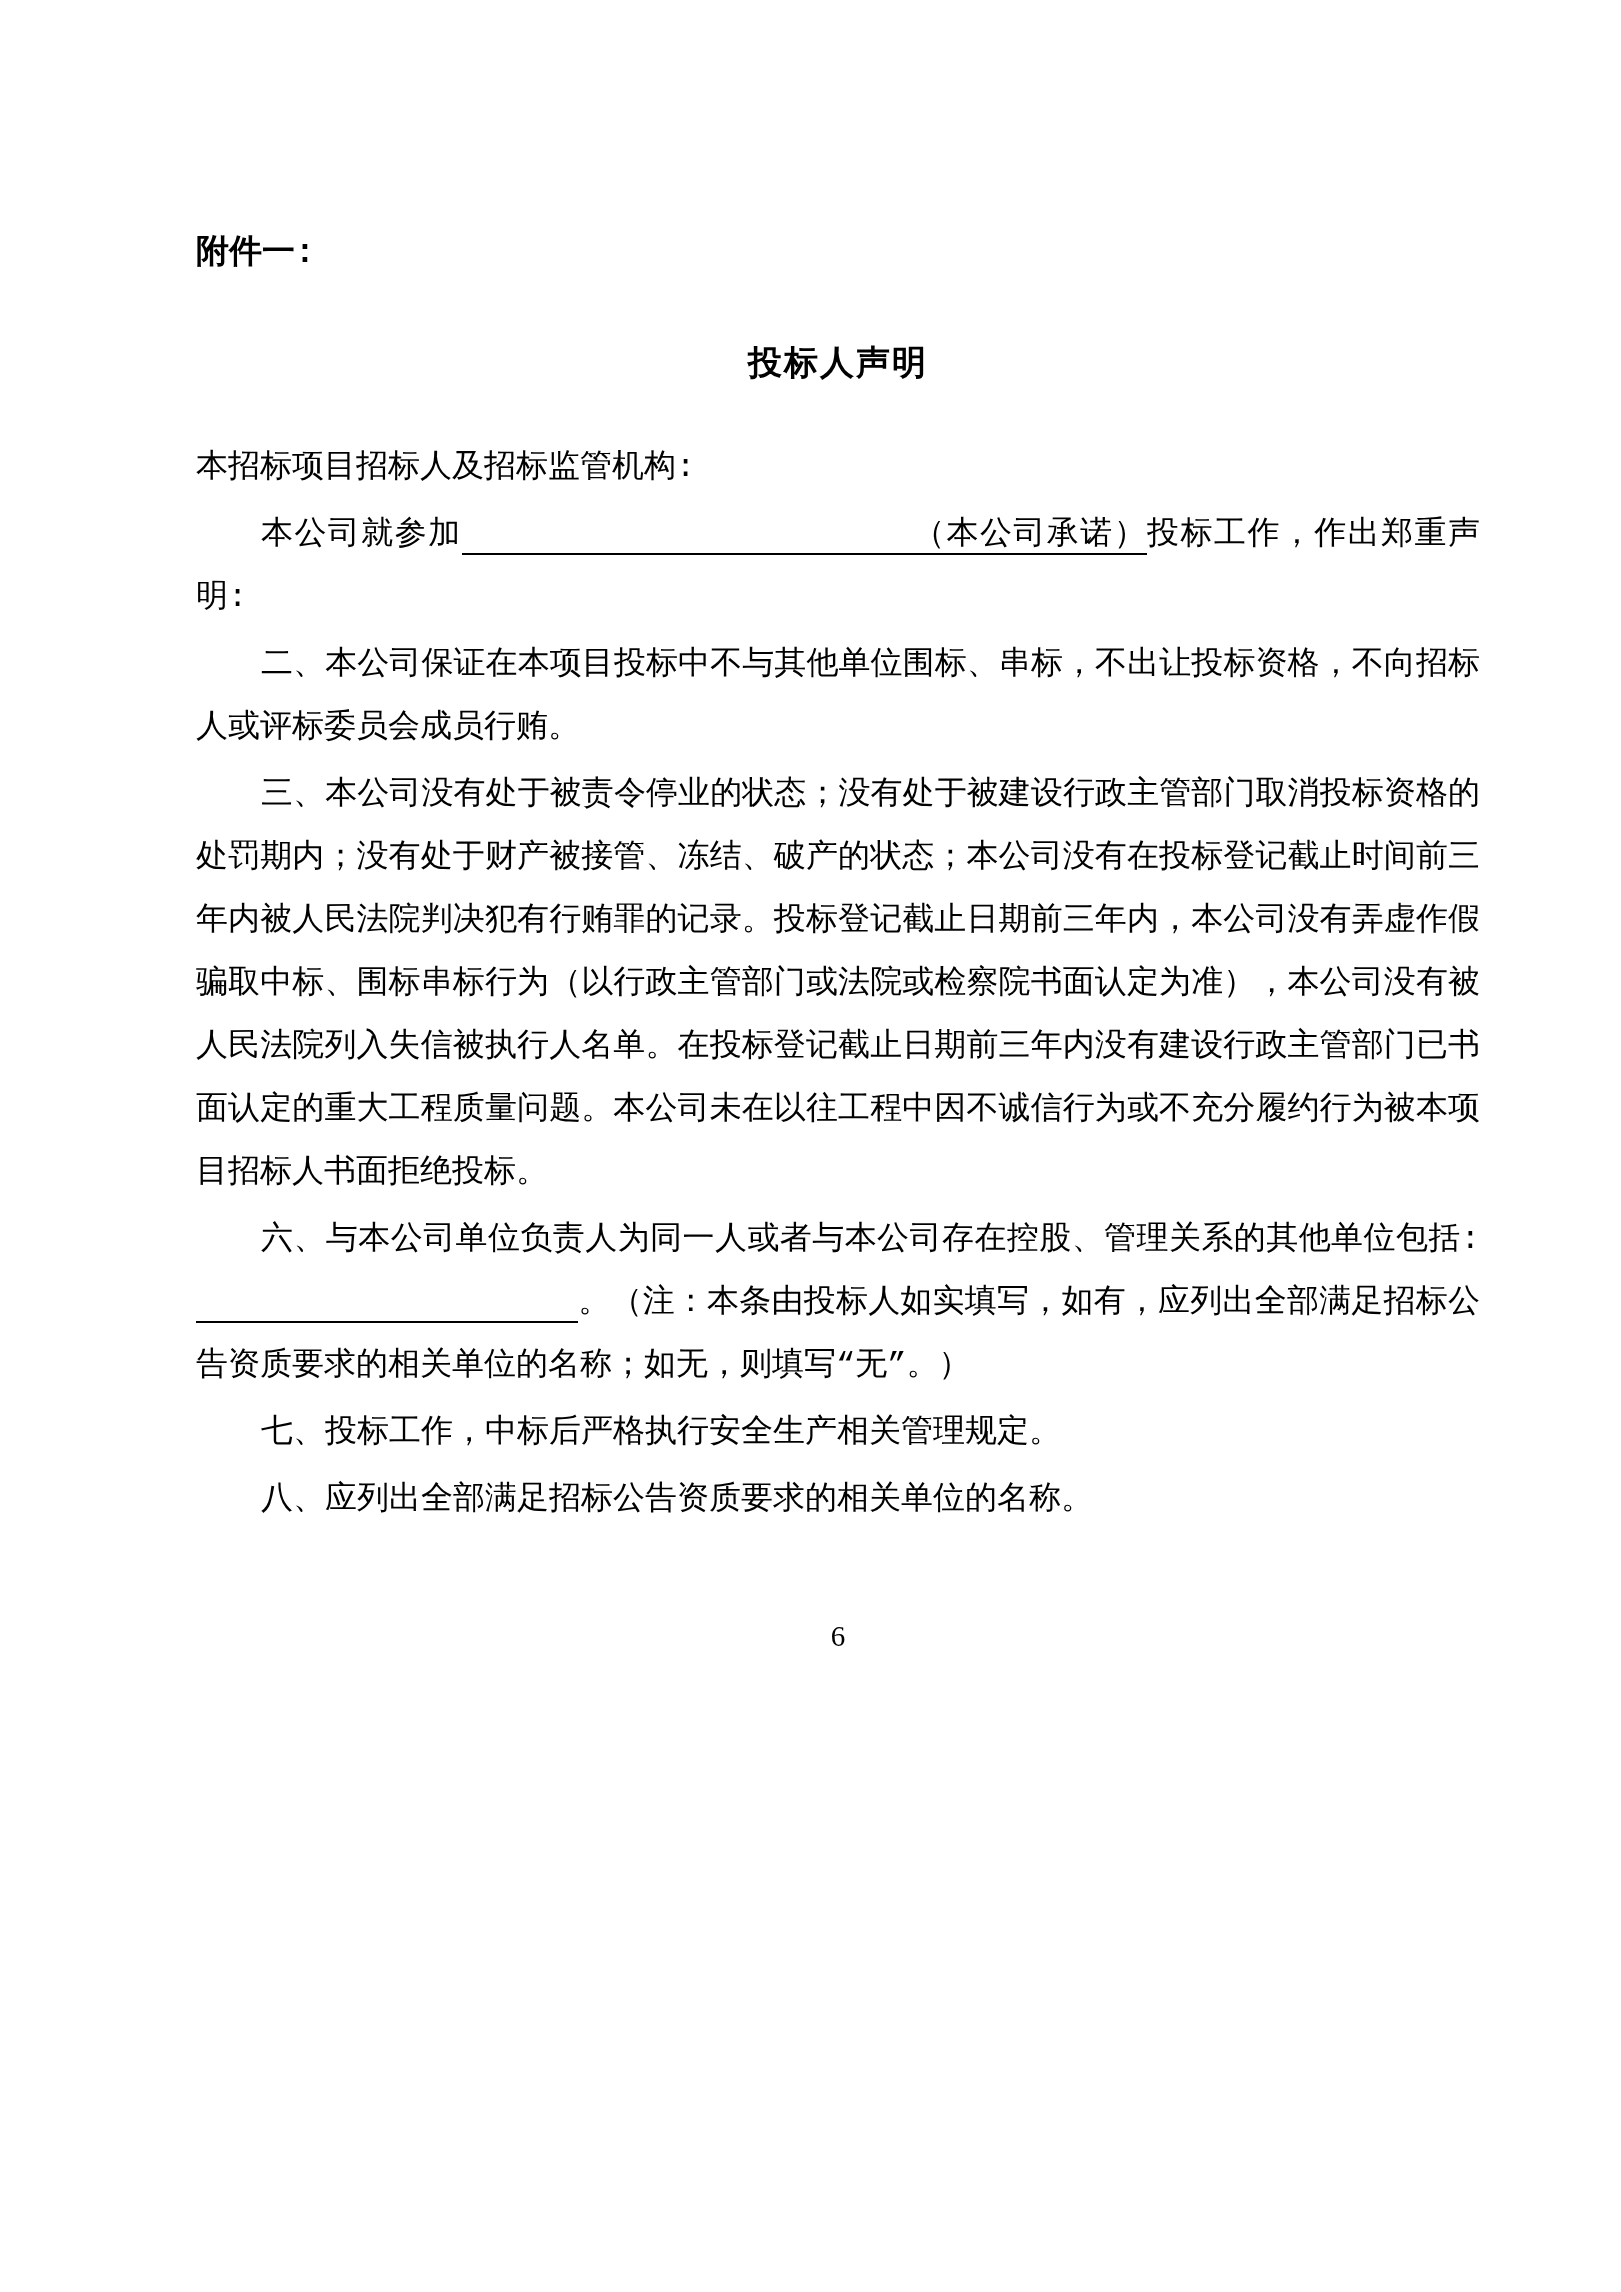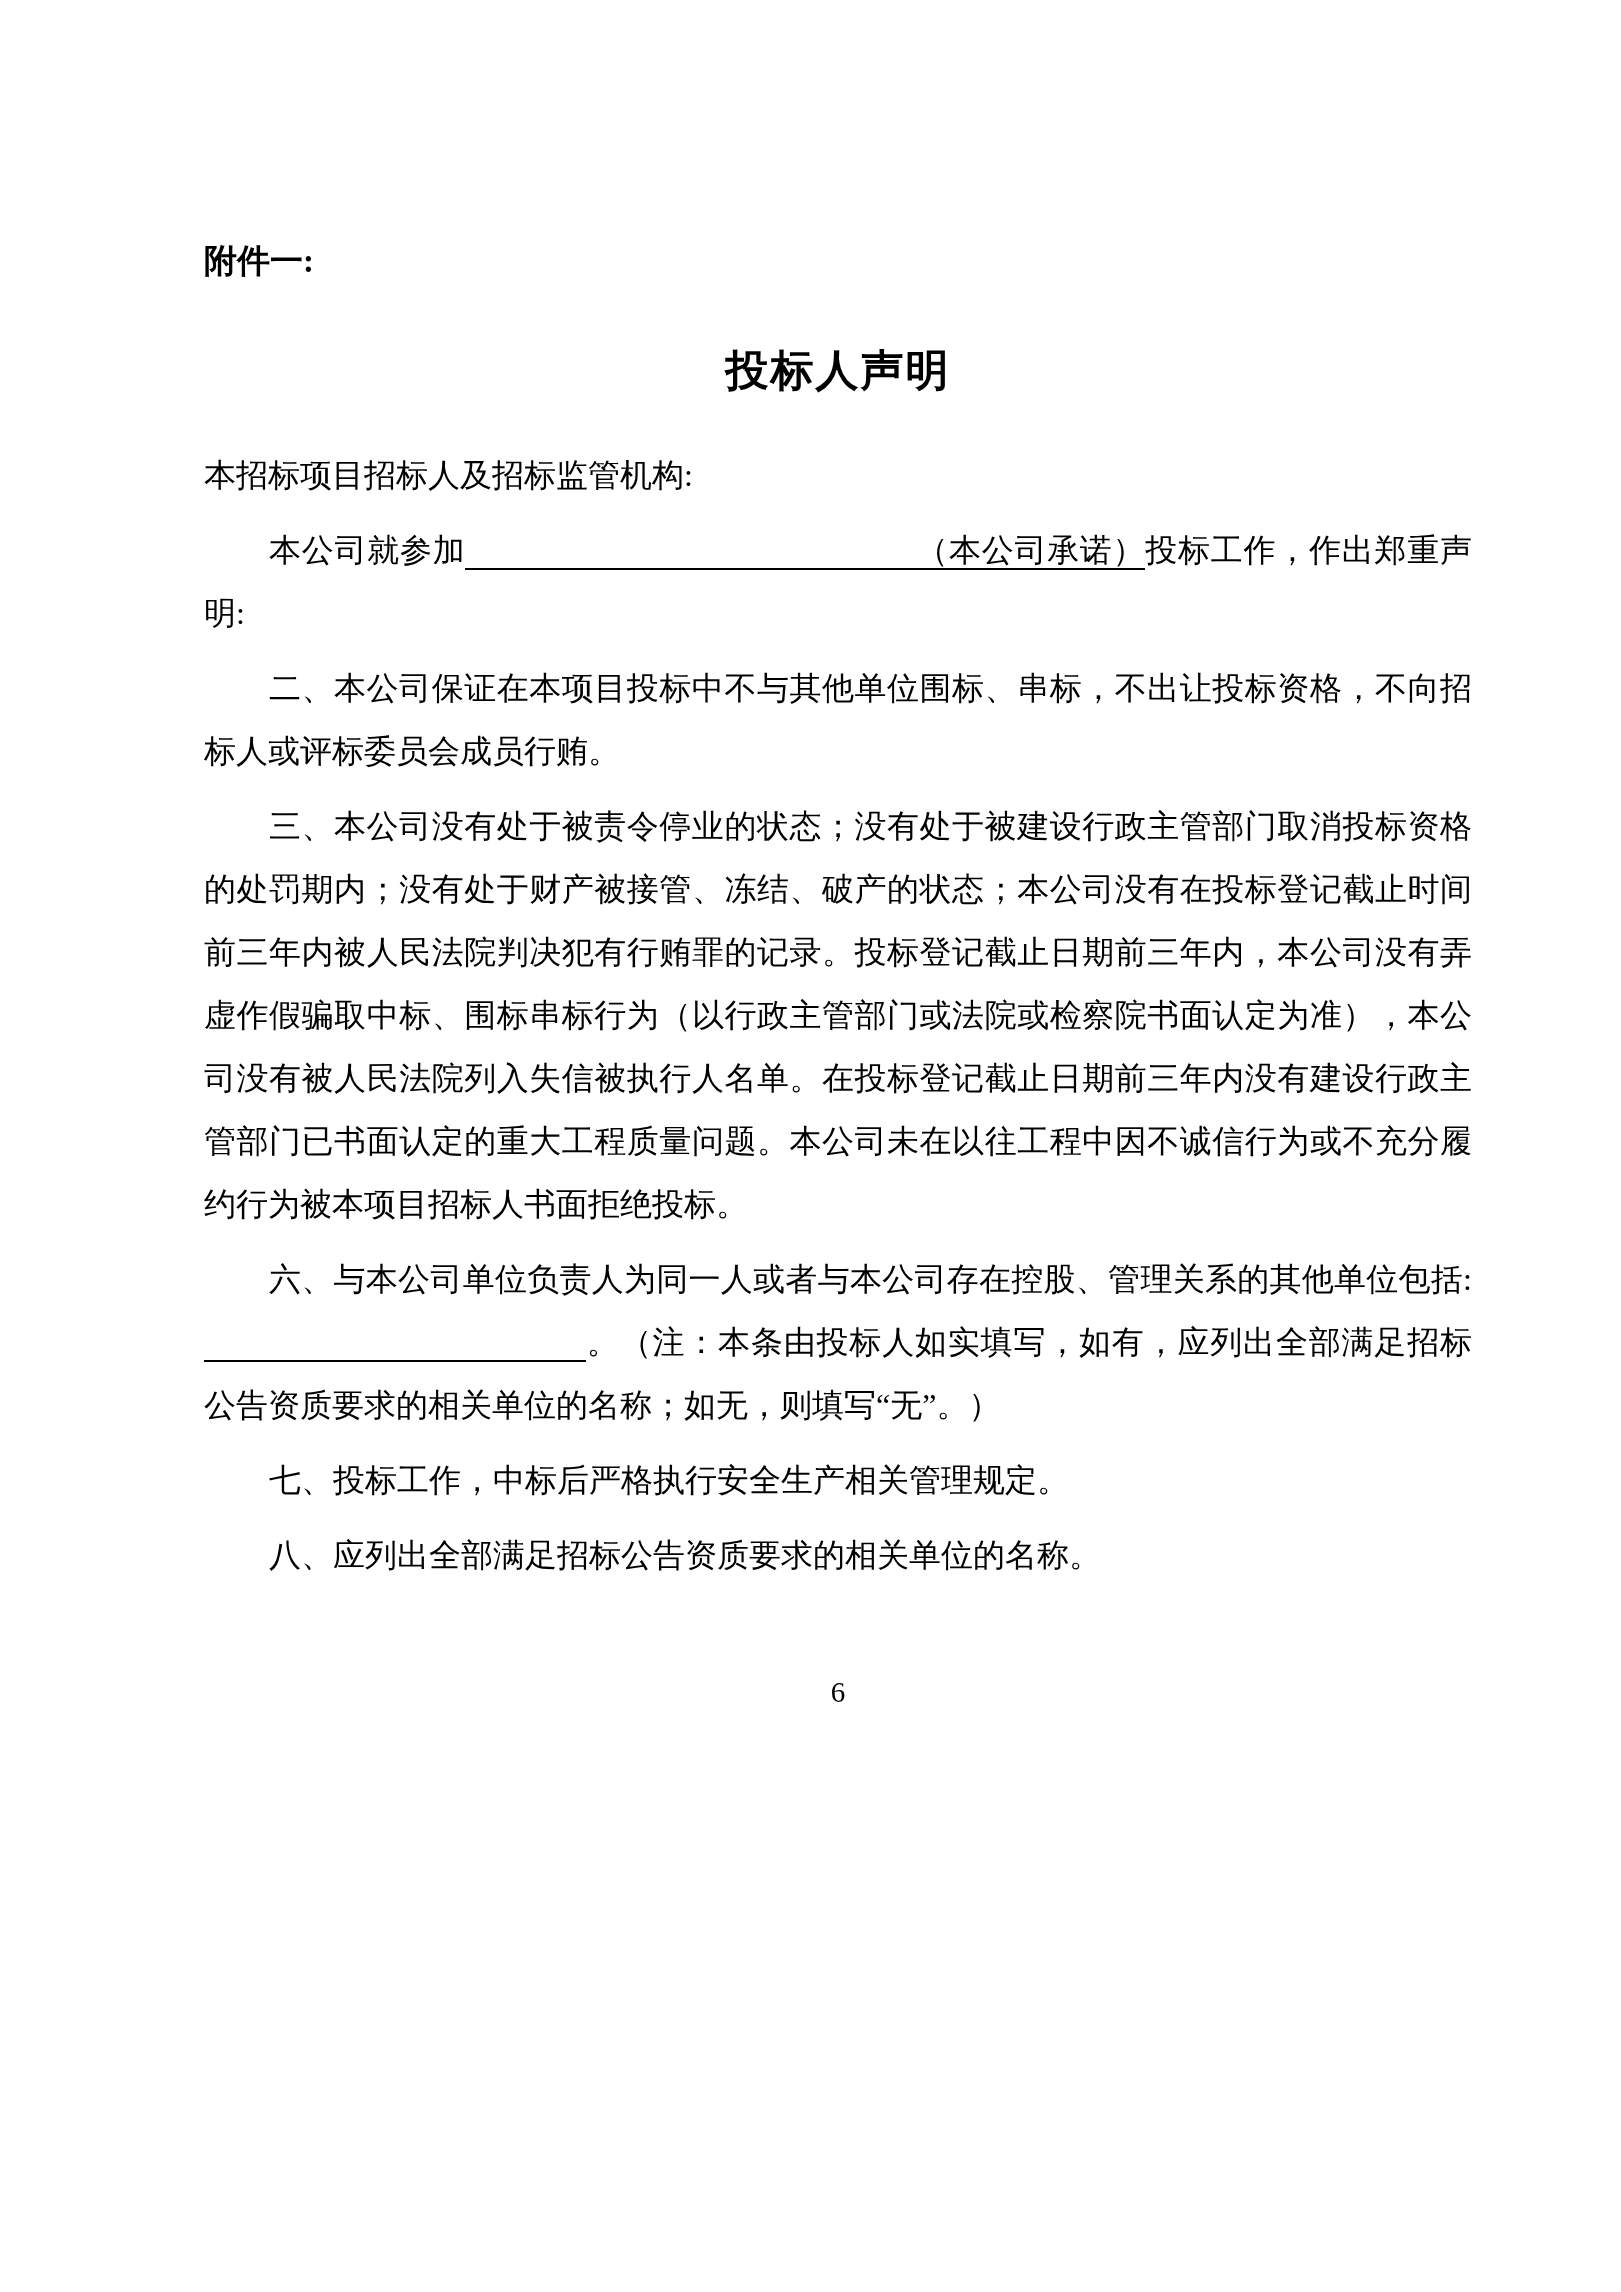--- a/index.html
+++ b/index.html
@@ -21,28 +21,29 @@
     overflow: hidden;
   }
   .attachment {
     margin: 0;
     font-size: 33px;
     font-weight: bold;
     line-height: 63px;
   }
   .doc-title {
     margin: 43px 0 39px 0;
-    font-size: 43px;
+    font-size: 34px;
     font-weight: bold;
     text-align: center;
     line-height: 69px;
     letter-spacing: 2px;
   }
   p.line {
-    margin: 12px;
+    margin: 4px;
+    font-family: Liberation Mono, monospace;
   }
   p.justified {
     text-align: justify;
     text-justify: inter-character;
   }
   p.indent {
     text-indent: 65px;
   }
   .ul-group {
     border-bottom: 2.9px solid #000;

